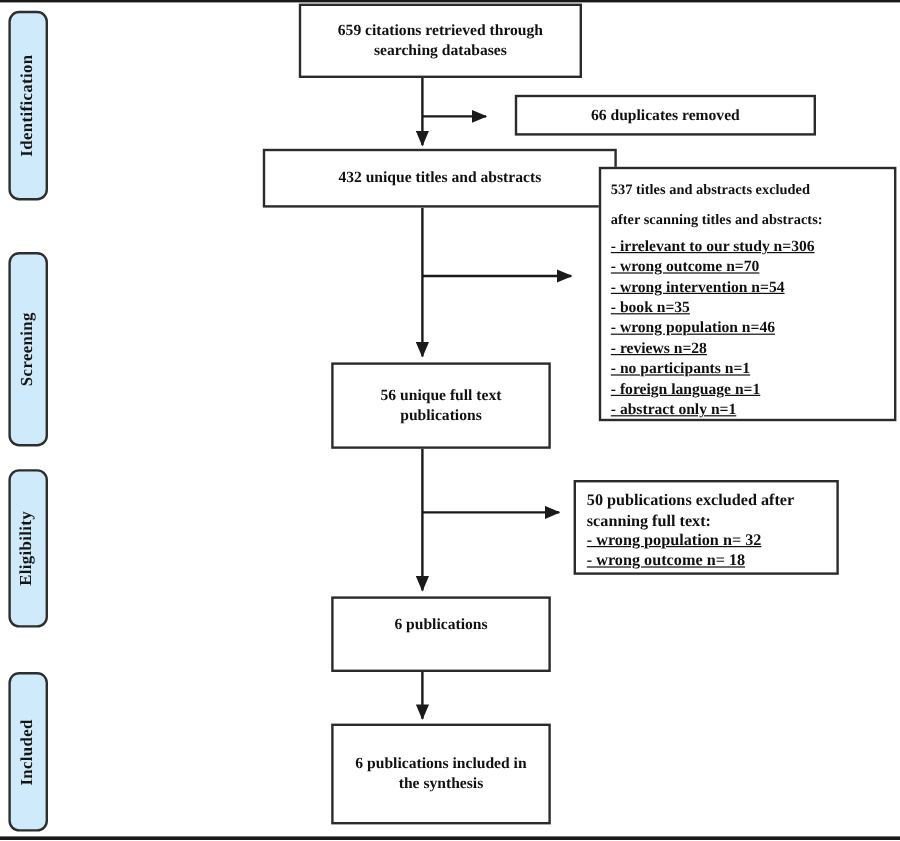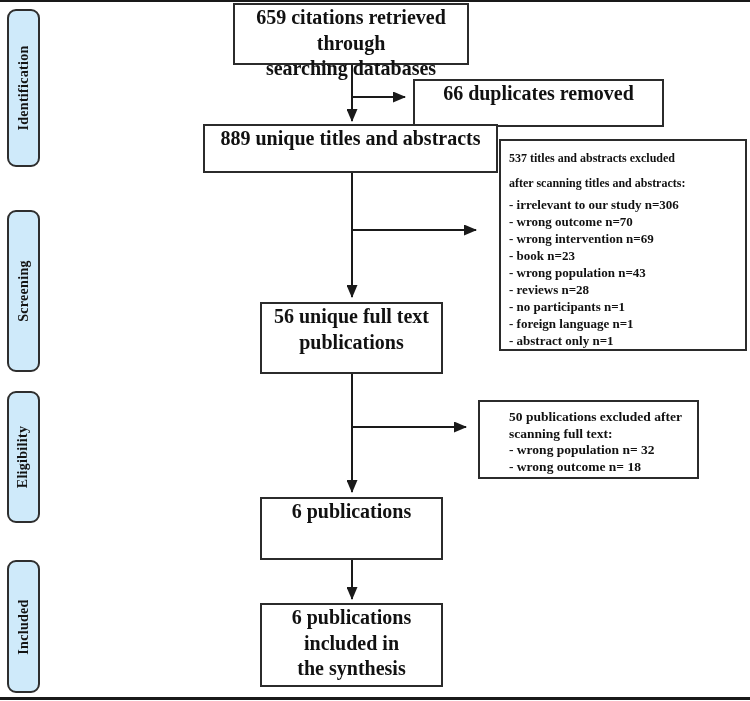--- a/index.html
+++ b/index.html
@@ -21,29 +21,29 @@
     transform:rotate(-90deg);white-space:nowrap;
     font-size:14px;letter-spacing:.3px;color:#141414;
   }
 
   
   .fbox{
     position:absolute;background:#ffffff;border:2px solid #2b2b2b;
     box-sizing:border-box;
   }
   .fbox.center{
-    display:flex;justify-content:center;
-    text-align:center;font-size:20px;line-height:1.28;
+    display:flex;align-items:center;justify-content:center;
+    text-align:center;font-size:13px;line-height:1.28;margin-left:16px;
   }
   .fbox.center .btext{white-space:pre-line;}
   .fbox.list{padding:5px 8px;text-align:left;}
   .ltitle{white-space:pre-line;font-size:12px;line-height:25px;}
-  .litem{font-size:13px;line-height:17px;white-space:pre;}
+  .litem{font-size:13px;line-height:17px;white-space:pre;text-decoration:underline;}
   .fbox.list2{padding:7px 9px;}
-  .fbox.list2 .ltitle,.fbox.list2 .litem{font-size:13.5px;line-height:16.5px;margin-left:20px;}
+  .fbox.list2 .ltitle,.fbox.list2 .litem{font-size:13.5px;line-height:16.5px;}
   #box-publications{padding-bottom:16px;}
 
   svg.arrows{position:absolute;left:0;top:0;pointer-events:none;}
   svg.arrows line{stroke:#1a1a1a;stroke-width:2;}
 </style>
 </head>
 <body>
 
 <div class="figure">
 
@@ -76,36 +76,36 @@
     <line x1="352" y1="363" x2="352" y2="492" marker-end="url(#ah)"></line>
     <line x1="352" y1="427" x2="466" y2="427" marker-end="url(#ah)"></line>
     <line x1="352" y1="560" x2="352" y2="599" marker-end="url(#ah)"></line>
   </svg>
 
   <div class="fbox center" style="left:233px;top:3px;width:236px;height:62px">
     <span class="btext">659 citations retrieved through
 searching databases</span>
   </div>
 
-  <div class="fbox center" style="left:413px;top:79px;width:251px;height:48px">
+  <div class="fbox center" style="left:413px;top:79px;width:251px;height:34px">
     <span class="btext">66 duplicates removed</span>
   </div>
 
   <div class="fbox center" style="left:203px;top:124px;width:295px;height:49px">
-    <span class="btext">889 unique titles and abstracts</span>
+    <span class="btext">432 unique titles and abstracts</span>
   </div>
 
   <div class="fbox list" style="left:499px;top:139px;width:248px;height:212px">
     <div class="ltitle">537 titles and abstracts excluded
 after scanning titles and abstracts:</div>
     <div class="litem">- irrelevant to our study n=306</div>
     <div class="litem">- wrong outcome n=70</div>
-    <div class="litem">- wrong intervention n=69</div>
-    <div class="litem">- book n=23</div>
-    <div class="litem">- wrong population n=43</div>
+    <div class="litem">- wrong intervention n=54</div>
+    <div class="litem">- book n=35</div>
+    <div class="litem">- wrong population n=46</div>
     <div class="litem">- reviews n=28</div>
     <div class="litem">- no participants n=1</div>
     <div class="litem">- foreign language n=1</div>
     <div class="litem">- abstract only n=1</div>
   </div>
 
   <div class="fbox center" style="left:260px;top:302px;width:183px;height:72px">
     <span class="btext">56 unique full text
 publications</span>
   </div>

